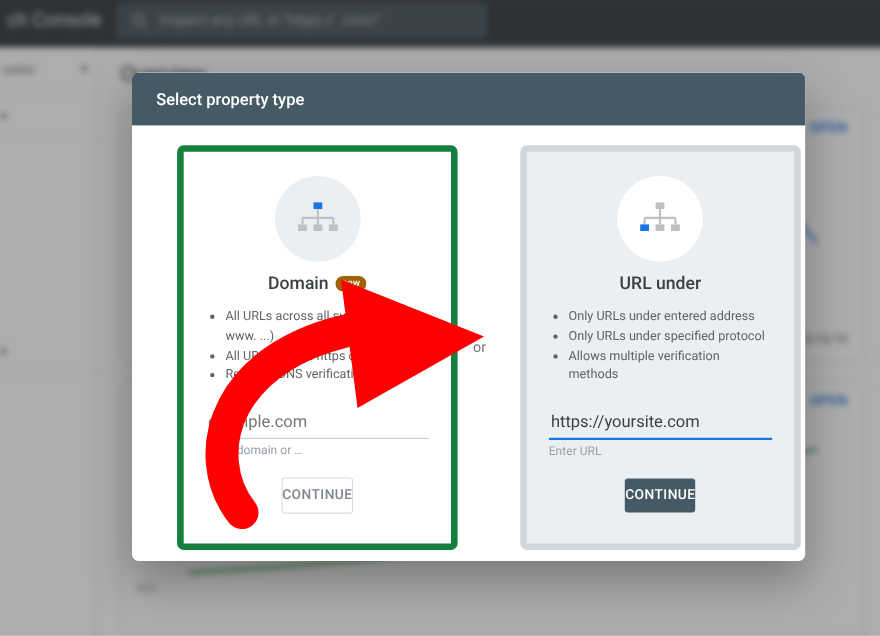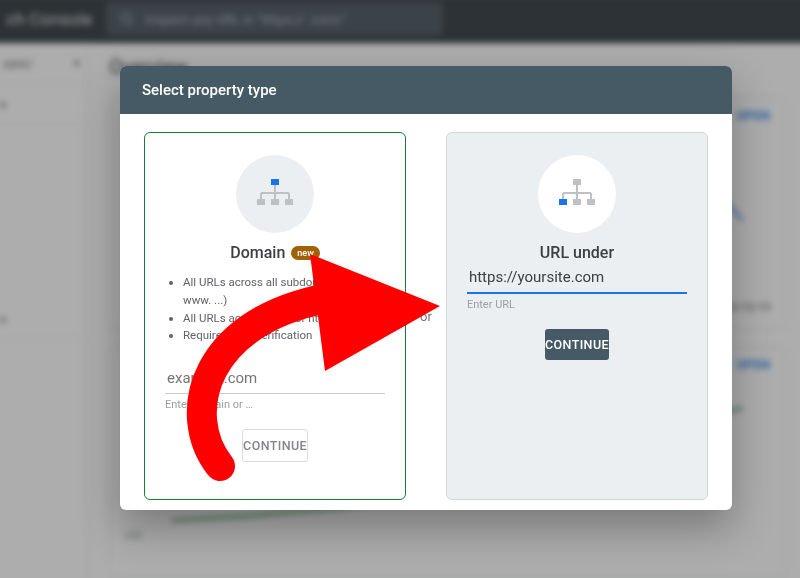--- a/index.html
+++ b/index.html
@@ -60,23 +60,24 @@
   }
   .dlg-head {
     background: #455a64; color: #fff; font-size: 15px; font-weight: 500;
     padding: 15px 22px;
   }
   .dlg-body {
     flex: 1; display: flex; align-items: stretch; padding: 18px 24px 10px;
     gap: 14px;
   }
   .opt {
-    flex: 1; border: 1px solid #15803d; border-radius: 6px;
+    flex: 1; border: 6px solid #15803d; border-radius: 6px;
     padding: 22px 20px 18px; display: flex; flex-direction: column;
     align-items: center;
+    margin-left: 17px;
   }
   .opt.right { background: #eceff1; border-color: #d2d7da; }
   .sep { align-self: center; color: #757575; font-size: 13px; }
 
   .icon-circle {
     width: 78px; height: 78px; border-radius: 50%; background: #eceff1;
     display: flex; align-items: center; justify-content: center; margin-bottom: 10px;
   }
   .opt.right .icon-circle { background: #fff; }
 
@@ -212,20 +213,25 @@
           <line x1="20" y1="16" x2="20" y2="22" stroke="#bdc1c6" stroke-width="2"></line>
           <line x1="34" y1="16" x2="34" y2="22" stroke="#bdc1c6" stroke-width="2"></line>
           <rect x="2" y="22" width="8" height="6" fill="#1a73e8"></rect>
           <rect x="16" y="22" width="8" height="6" fill="#bdc1c6"></rect>
           <rect x="30" y="22" width="8" height="6" fill="#bdc1c6"></rect>
         </svg>
       </div>
       <h3>
         <span>URL under</span>
       </h3>
+      <ul class="bullets">
+        <li>Only URLs under entered address</li>
+        <li>Only URLs under specified protocol</li>
+        <li>Allows multiple verification methods</li>
+      </ul>
       <input class="infield" value="https://yoursite.com" style="">
       <span class="helper">Enter URL</span>
       <button class="btn btn-primary">CONTINUE</button>
     </div>
   </div>
 
 </div>
 
 <svg class="anno" viewBox="0 0 360 260">
   <path d="M80 230 C 40 180, 60 80, 200 60" fill="none" stroke="#ff0000" stroke-width="30" stroke-linecap="round"></path>

